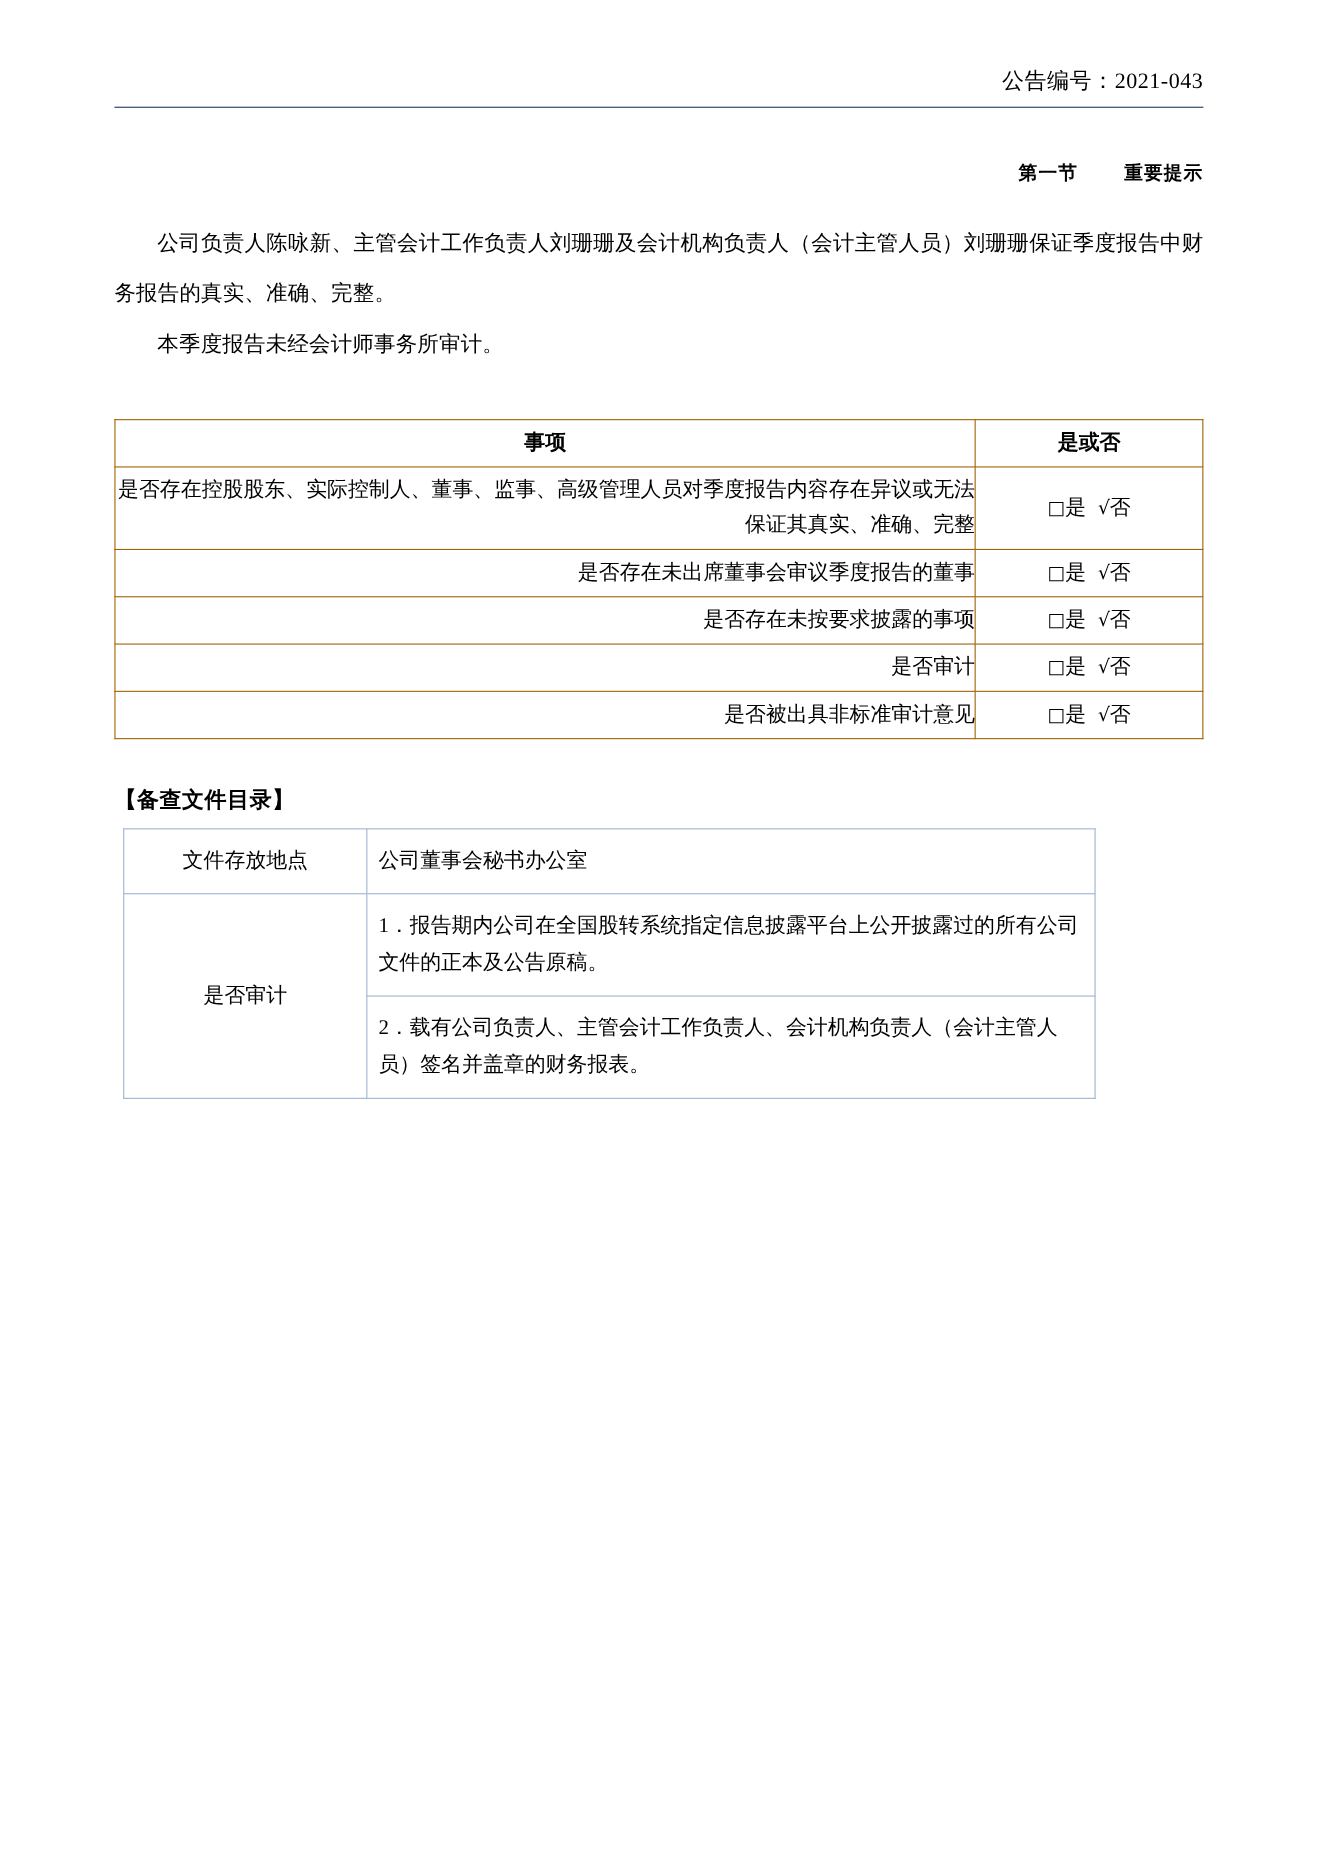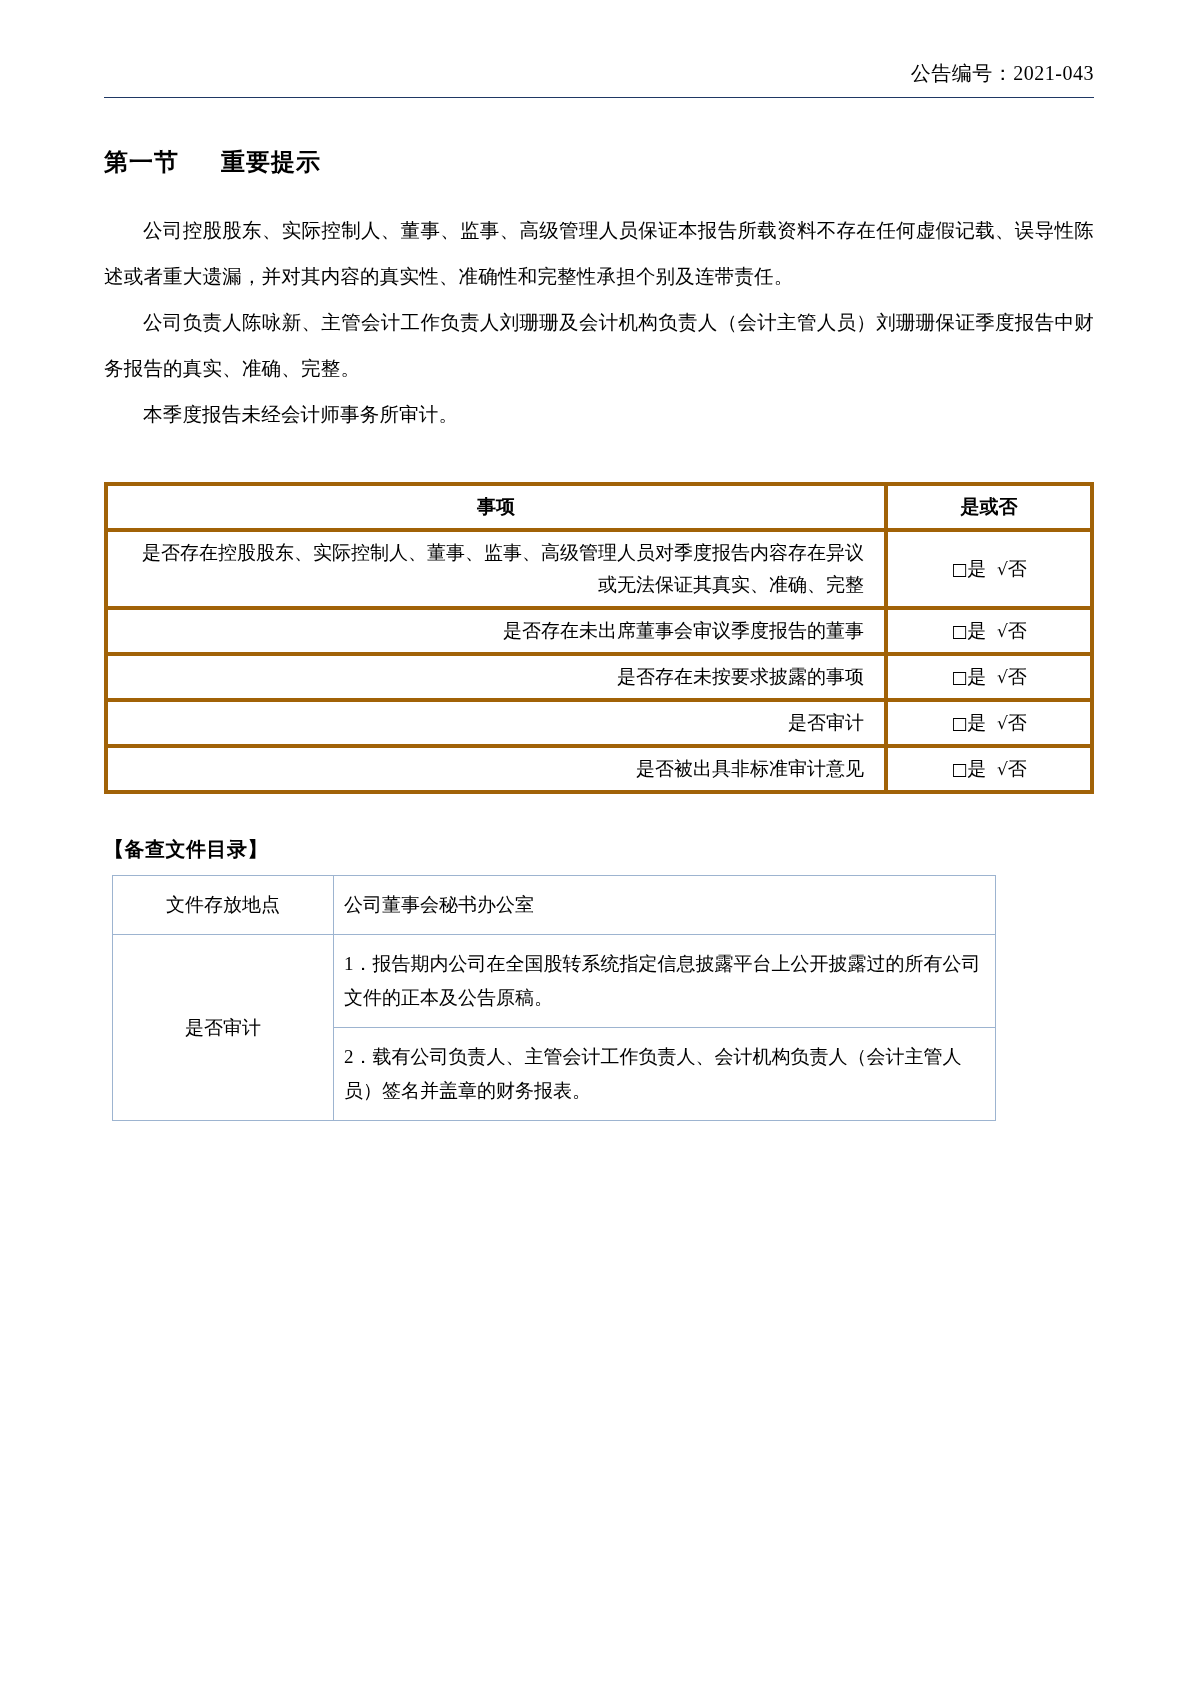--- a/index.html
+++ b/index.html
@@ -32,22 +32,22 @@
     font-size: 20px;
     letter-spacing: 0.5px;
     padding-bottom: 10px;
     border-bottom: 1.5px solid #1f3864;
   }
   .doc-header .num {
     font-family: "Liberation Serif", serif;
   }
   
   .section-title {
-    text-align: left;
-    font-size: 24px;
+    text-align: right;
+    font-size: 17px;
     font-weight: bold;
     margin-top: 48px;
     margin-bottom: 30px;
     letter-spacing: 1px;
   }
   .section-title .gap {
     display: inline-block;
     width: 42px;
   }
   
@@ -64,22 +64,22 @@
     border-collapse: collapse;
     width: 100%;
     font-size: 19px;
   }
   table.items-table {
     margin-top: 44px;
     table-layout: fixed;
   }
   table.items-table th,
   table.items-table td {
-    border: 4px solid #a16207;
-    padding: 5px 20px;
+    border: 1px solid #a16207;
+    padding: 5px 0;
     line-height: 32px;
     vertical-align: middle;
   }
   table.items-table thead th {
     text-align: center;
     font-weight: bold;
     background: #ffffff;
   }
   table.items-table td.item-cell {
     text-align: right;
@@ -135,21 +135,20 @@
   <div class="content">
 
     <div class="doc-header">
       <span>公告编号：</span><span class="num">2021-043</span>
     </div>
 
     <div class="section-title">
       <span>第一节</span><span class="gap"></span><span>重要提示</span>
     </div>
 
-    <p class="body-text">公司控股股东、实际控制人、董事、监事、高级管理人员保证本报告所载资料不存在任何虚假记载、误导性陈述或者重大遗漏，并对其内容的真实性、准确性和完整性承担个别及连带责任。</p>
     <p class="body-text">公司负责人陈咏新、主管会计工作负责人刘珊珊及会计机构负责人（会计主管人员）刘珊珊保证季度报告中财务报告的真实、准确、完整。</p>
     <p class="body-text">本季度报告未经会计师事务所审计。</p>
 
     <table class="items-table">
       <colgroup>
         <col style="width:704px">
         <col style="width:186px">
       </colgroup>
       <thead>
         <tr>

